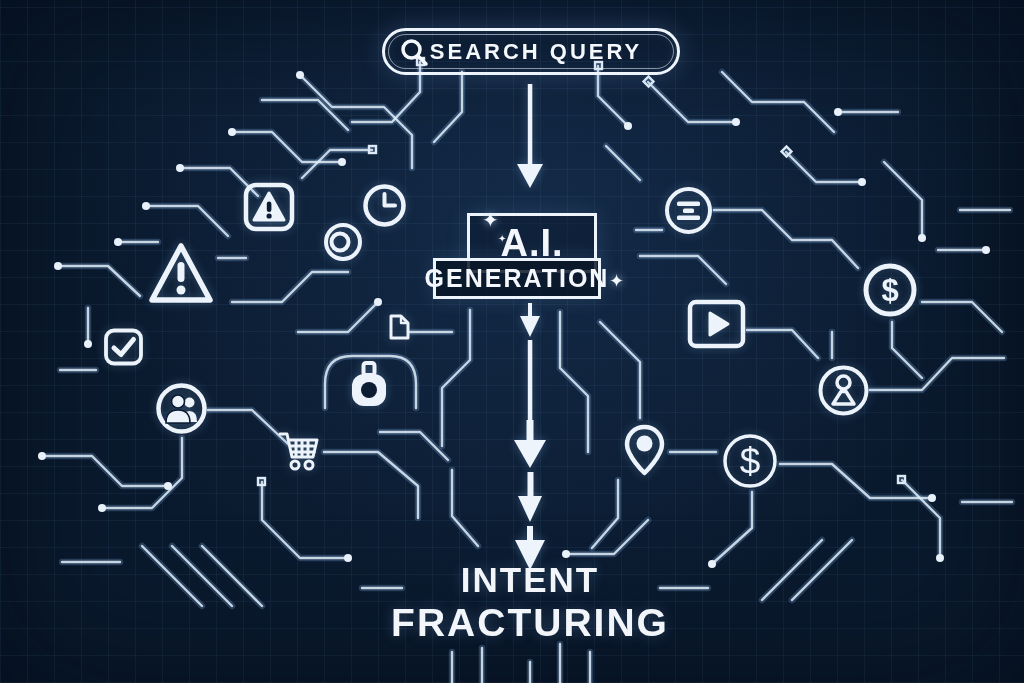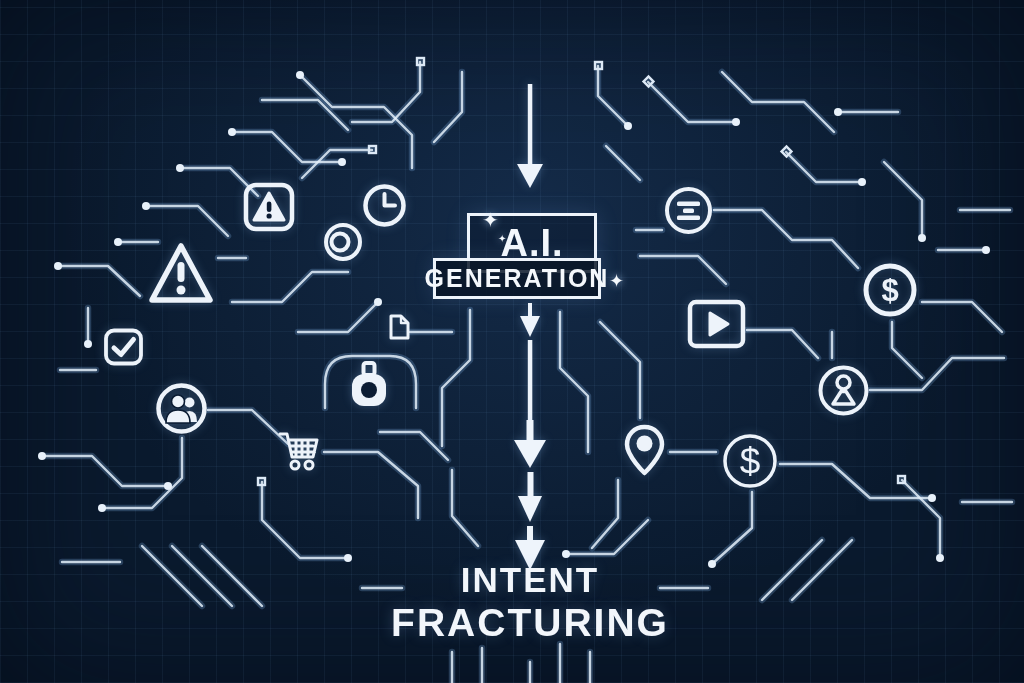--- a/index.html
+++ b/index.html
@@ -140,20 +140,27 @@
       <rect x="417" y="58" width="7" height="7"></rect>
       <rect x="595" y="62" width="7" height="7"></rect>
       <rect x="258" y="478" width="7" height="7"></rect>
       <rect x="898" y="476" width="7" height="7"></rect>
       <rect x="369" y="146" width="7" height="7"></rect>
       <rect x="645" y="78" width="7" height="7" transform="rotate(45 648.5 81.5)"></rect>
       <rect x="783" y="148" width="7" height="7" transform="rotate(45 786.5 151.5)"></rect>
     </g>
   </svg>
 
+  <div class="pill">
+    <svg width="30" height="30" viewBox="0 0 30 30">
+      <circle cx="12.5" cy="12.5" r="8.5" fill="none" stroke="#f4f8fc" stroke-width="3.5"></circle>
+      <line x1="19" y1="19" x2="27" y2="27" stroke="#f4f8fc" stroke-width="3.5" stroke-linecap="round"></line>
+    </svg>
+    <span class="pill-label">SEARCH QUERY</span>
+  </div>
 
   <svg class="arrow" style="left:515px;top:84px" width="30" height="106" viewBox="0 0 30 106">
     <rect x="12.8" y="0" width="4.5" height="82" fill="#eef4fb"></rect>
     <polygon points="2,80 28,80 15,104" fill="#eef4fb"></polygon>
   </svg>
 
   <div class="ai-box">
     <span>A.I.</span>
   </div>
   <div class="gen-box">

